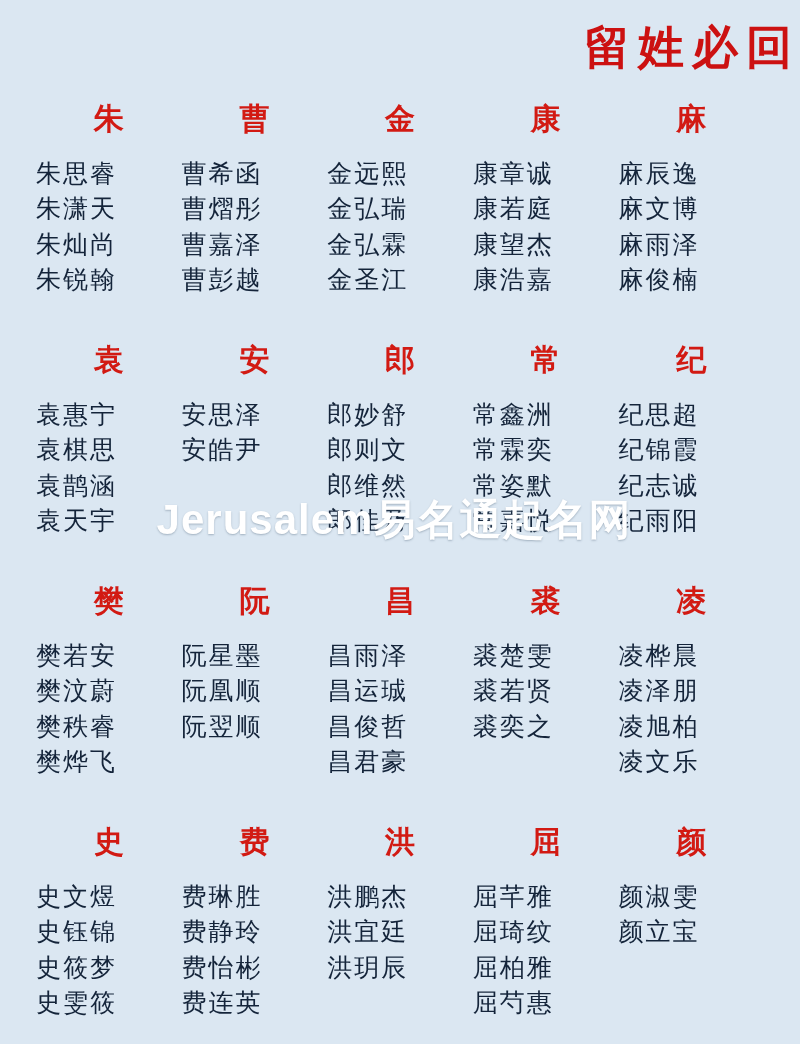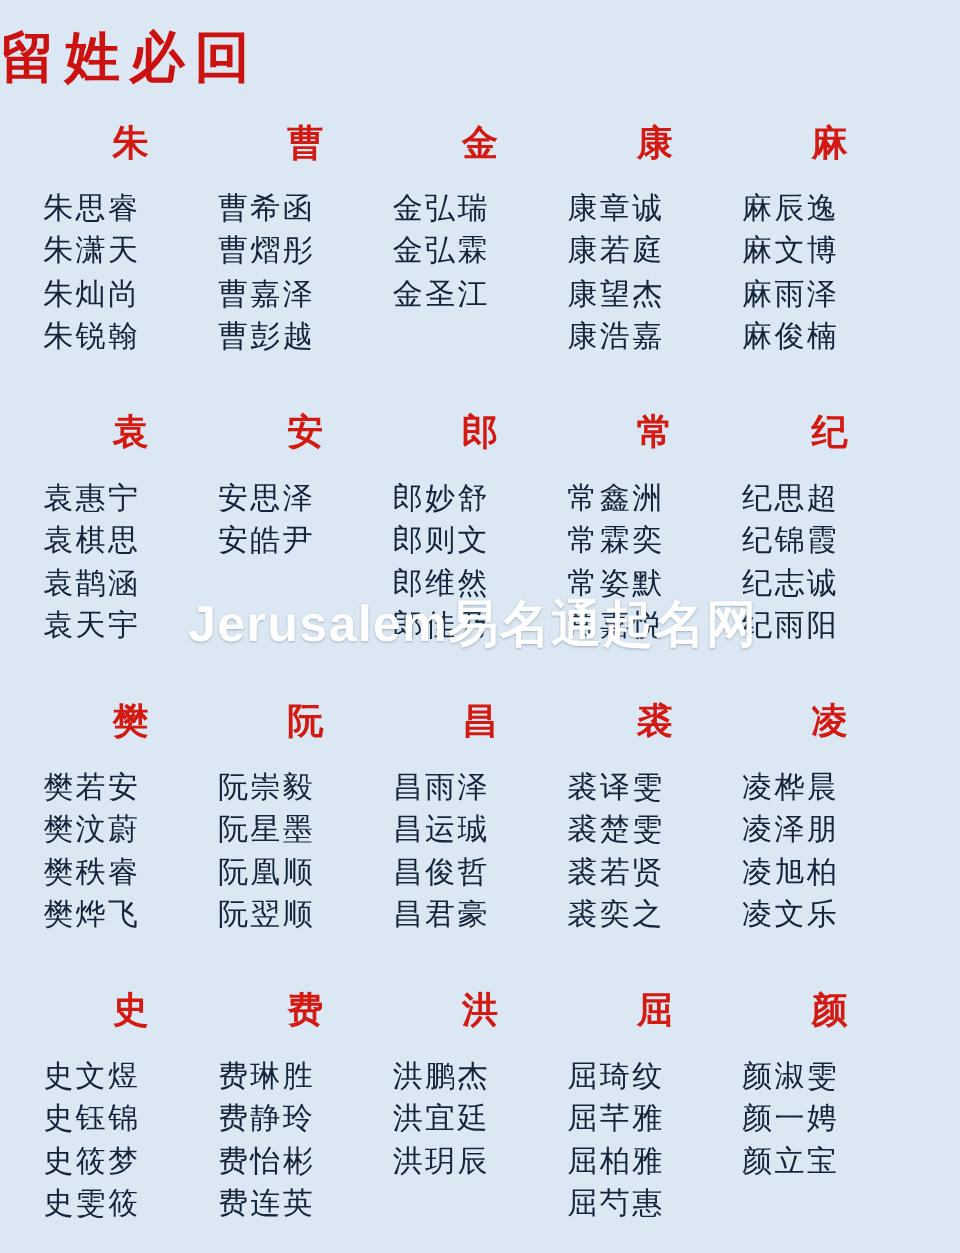--- a/index.html
+++ b/index.html
@@ -14,21 +14,21 @@
     overflow: hidden;
     position: relative;
   }
   .page {
     position: relative;
     width: 800px;
     height: 1044px;
     box-sizing: border-box;
   }
   .title {
-    text-align: left;
+    text-align: right;
     color: #cc1111;
     font-size: 46px;
     font-weight: bold;
     letter-spacing: 8px;
     padding-top: 22px;
     line-height: 1.1;
     font-family: "DejaVu Serif", "Liberation Serif", serif;
   }
   .grid {
     margin-top: 26px;
@@ -108,20 +108,21 @@
         <div class="names">
           <div class="name">曹希函</div>
           <div class="name">曹熠彤</div>
           <div class="name">曹嘉泽</div>
           <div class="name">曹彭越</div>
         </div>
       </div>
       <div class="col">
         <div class="surname">金</div>
         <div class="names">
+          <div class="name">金远熙</div>
           <div class="name">金弘瑞</div>
           <div class="name">金弘霖</div>
           <div class="name">金圣江</div>
         </div>
       </div>
       <div class="col">
         <div class="surname">康</div>
         <div class="names">
           <div class="name">康章诚</div>
           <div class="name">康若庭</div>
@@ -192,39 +193,37 @@
         <div class="names">
           <div class="name">樊若安</div>
           <div class="name">樊汶蔚</div>
           <div class="name">樊秩睿</div>
           <div class="name">樊烨飞</div>
         </div>
       </div>
       <div class="col">
         <div class="surname">阮</div>
         <div class="names">
-          <div class="name">阮崇毅</div>
           <div class="name">阮星墨</div>
           <div class="name">阮凰顺</div>
           <div class="name">阮翌顺</div>
         </div>
       </div>
       <div class="col">
         <div class="surname">昌</div>
         <div class="names">
           <div class="name">昌雨泽</div>
           <div class="name">昌运珹</div>
           <div class="name">昌俊哲</div>
           <div class="name">昌君豪</div>
         </div>
       </div>
       <div class="col">
         <div class="surname">裘</div>
         <div class="names">
-          <div class="name">裘译雯</div>
           <div class="name">裘楚雯</div>
           <div class="name">裘若贤</div>
           <div class="name">裘奕之</div>
         </div>
       </div>
       <div class="col">
         <div class="surname">凌</div>
         <div class="names">
           <div class="name">凌桦晨</div>
           <div class="name">凌泽朋</div>
@@ -257,31 +256,30 @@
         <div class="surname">洪</div>
         <div class="names">
           <div class="name">洪鹏杰</div>
           <div class="name">洪宜廷</div>
           <div class="name">洪玥辰</div>
         </div>
       </div>
       <div class="col">
         <div class="surname">屈</div>
         <div class="names">
+          <div class="name">屈芊雅</div>
           <div class="name">屈琦纹</div>
-          <div class="name">屈芊雅</div>
           <div class="name">屈柏雅</div>
           <div class="name">屈芍惠</div>
         </div>
       </div>
       <div class="col">
         <div class="surname">颜</div>
         <div class="names">
           <div class="name">颜淑雯</div>
-          <div class="name">颜一娉</div>
           <div class="name">颜立宝</div>
         </div>
       </div>
     </div>
 
   </div>
 
   <div class="watermark">
     <span class="wm-latin">Jerusalem</span><span class="wm-cjk">易名通起名网</span>
   </div>

